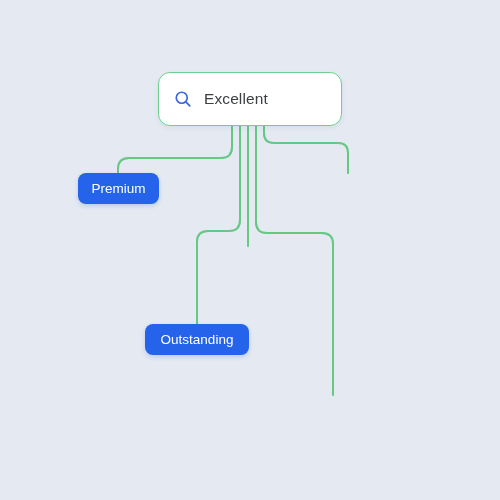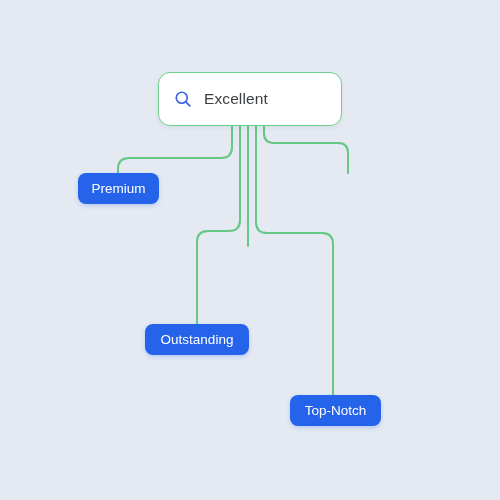--- a/index.html
+++ b/index.html
@@ -108,17 +108,14 @@
   <div class="node" style="left:78px; top:173px; width:81px;">
     <span>Premium</span>
   </div>
 
 
 
   <div class="node" style="left:145px; top:324px; width:104px;">
     <span>Outstanding</span>
   </div>
 
-  <div class="node" style="left:290px; top:395px; width:91px;">
-    <span>Top-Notch</span>
-  </div>
 
 </div>
 
 </body></html>

